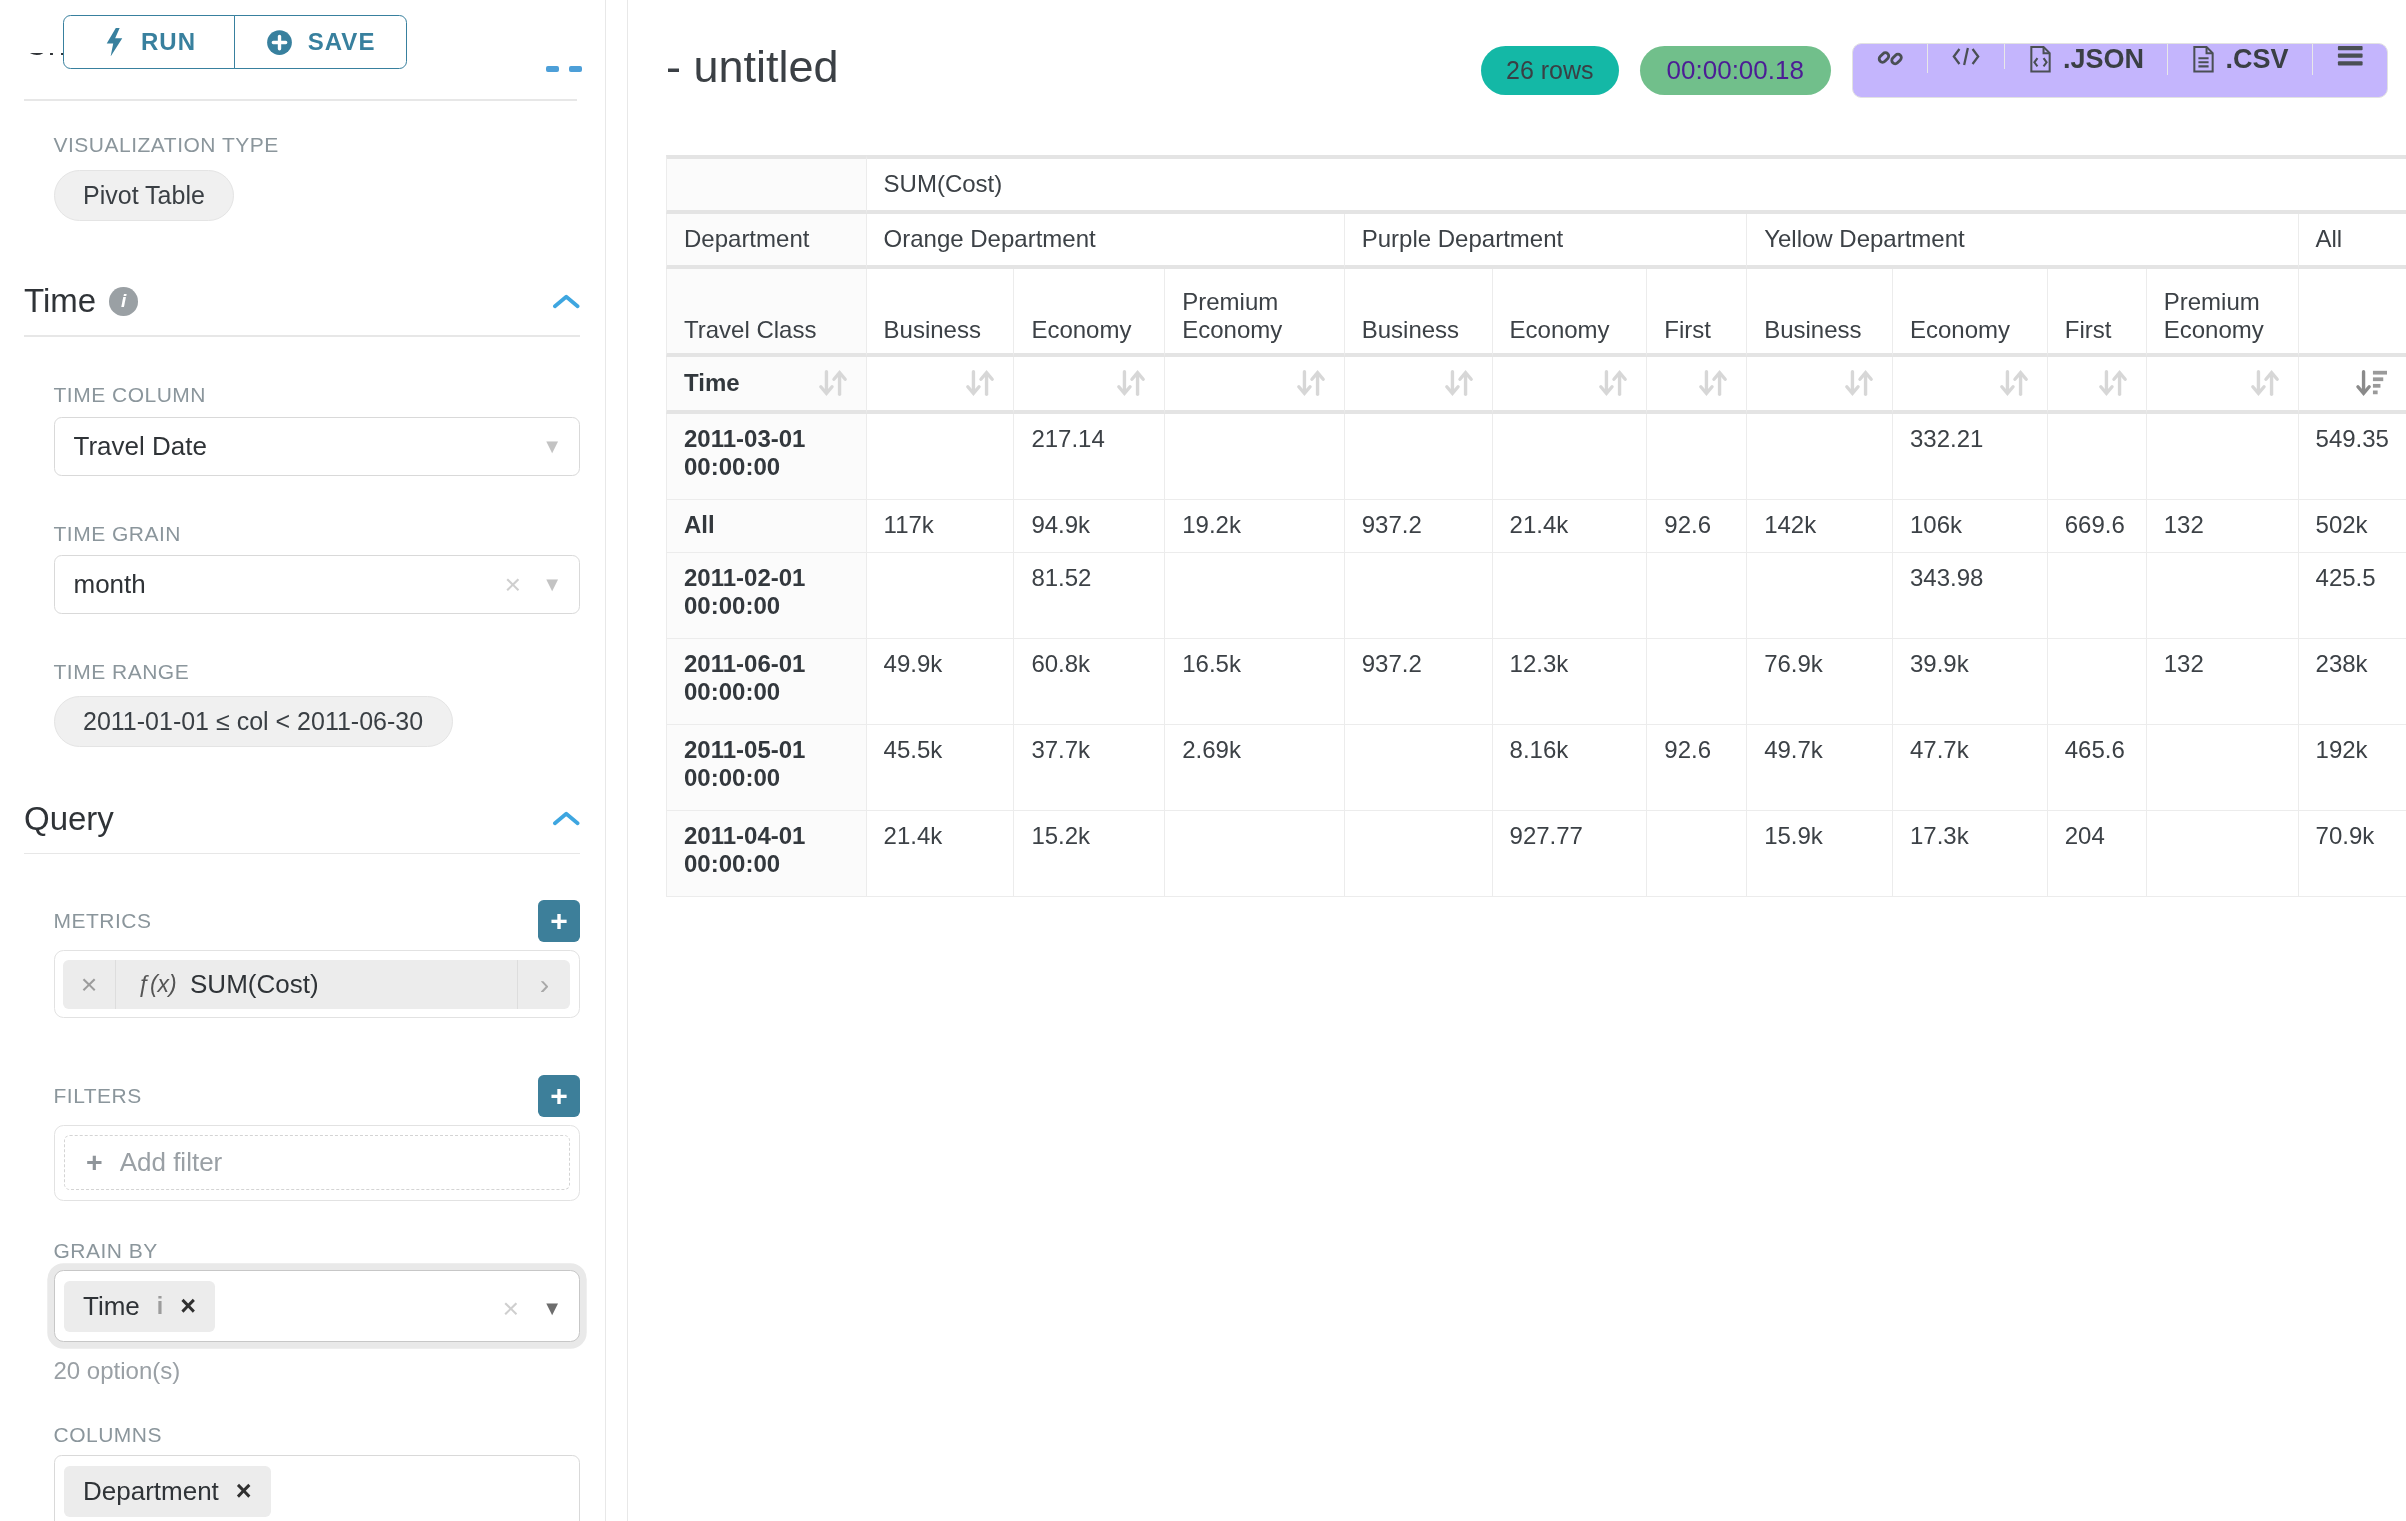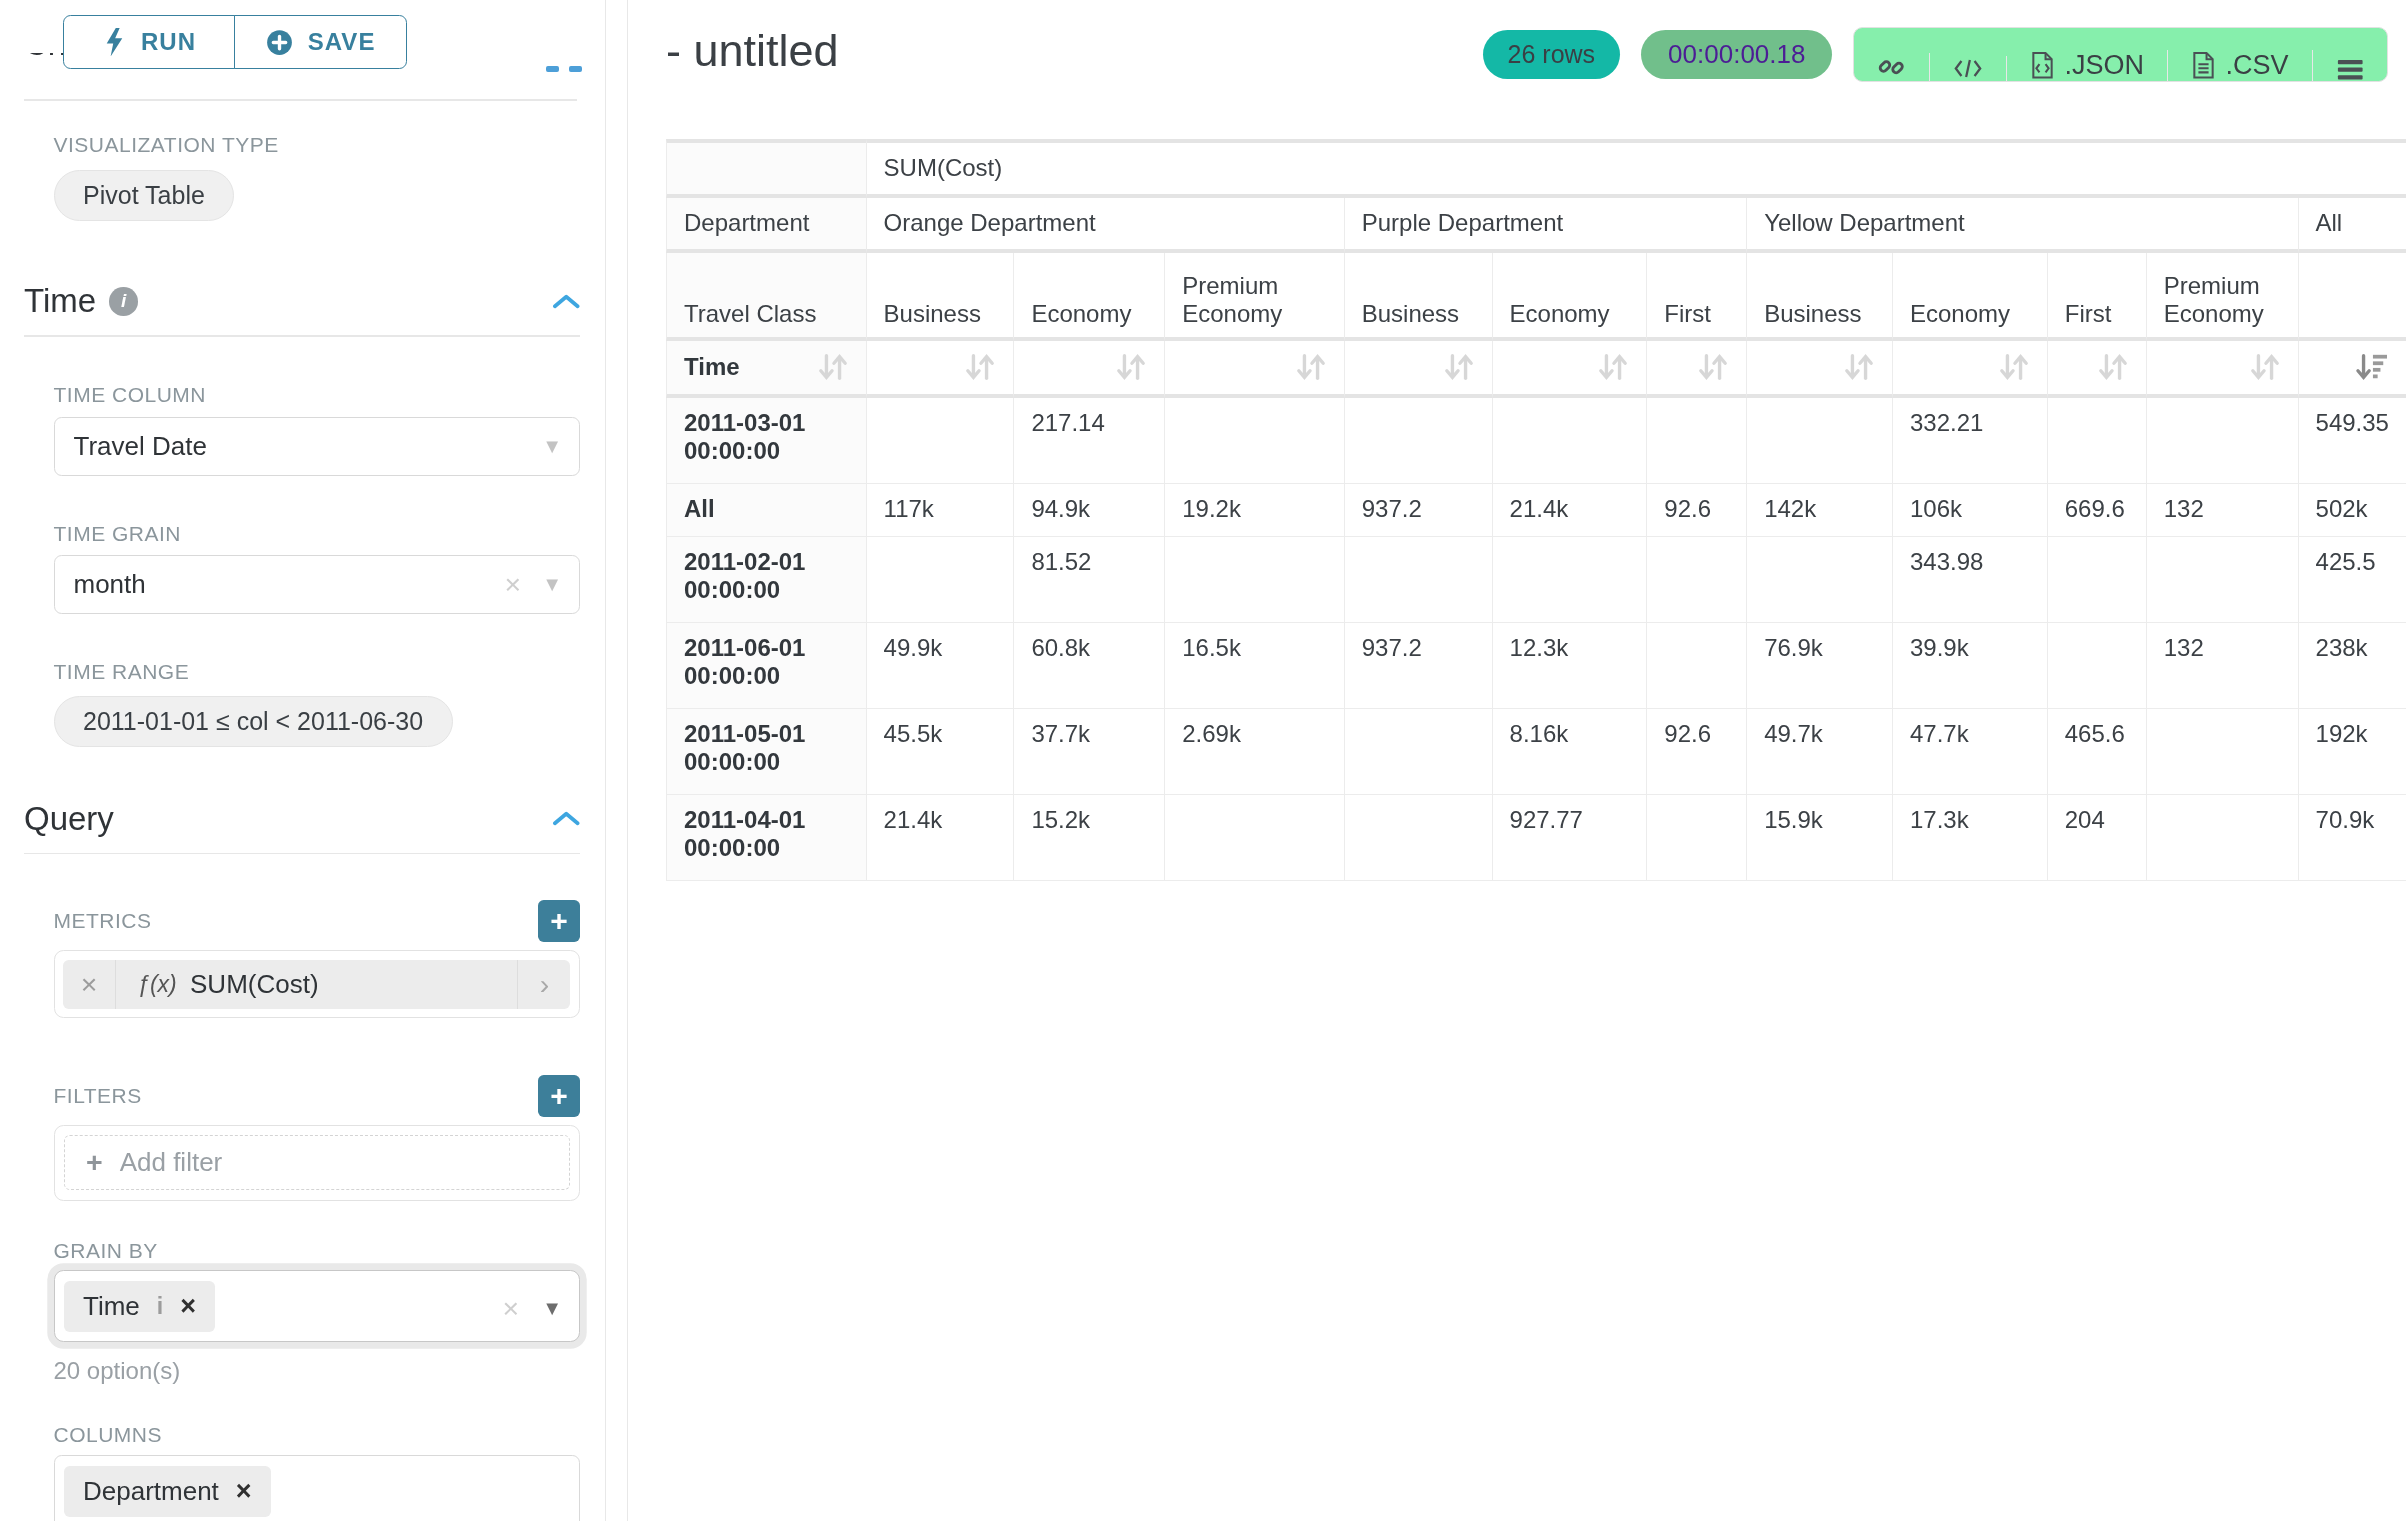--- a/index.html
+++ b/index.html
@@ -67,29 +67,29 @@
   .chip { display:inline-flex; align-items:center; gap:17px; background:#ececec; border-radius:5.7px;
     padding:0 19px; height:51px; font-size:26px; color:#2f3337; }
   .chip .chip-info { color:#9c9c9c; font-weight:700; font-size:23px; cursor:pointer; }
   .chip .chip-x { font-weight:900; font-size:27px; color:#303030; cursor:pointer; }
   .tag-right { position:absolute; right:17px; bottom:19px; display:flex; align-items:center; gap:23px; }
   .options-note { margin-top:15px; font-size:24px; color:#9aa0a5; }
   .mt40 { margin-top:38px; } .mt48 { margin-top:46px; } .mt60 { margin-top:57px; }
   .tall { min-height:108px; align-content:flex-start; }
 
   
-  .main { position:absolute; left:628px; top:0; width:1779px; height:1184px; background:#fff; }
+  .main { position:absolute; left:628px; top:16px; width:1779px; height:1184px; background:#fff; }
   .page-title { position:absolute; left:38px; top:25px; font-size:45px; font-weight:500; color:#3b4045; }
   .toolbar { position:absolute; right:19px; top:27px; display:flex; align-items:center; gap:21px; }
   .badge-gray { display:flex; align-items:center; height:49px; padding:0 25px; border-radius:25px;
     background:#14b8a6; font-size:25px; color:#3a3f44; }
   .badge-green { display:flex; align-items:center; height:49px; padding:4px 27px; border-radius:25px;
     background:#71bf8b; font-size:26px; color:#4c1d95; }
-  .btn-group { display:flex; align-items:flex-end; height:55px; border:1.9px solid #e2e2e2; border-radius:9.5px;
-    background:#86efac; overflow:hidden; }
+  .btn-group { display:flex; align-items:flex-start; height:55px; border:1.9px solid #e2e2e2; border-radius:9.5px;
+    background:#c4b5fd; overflow:hidden;font-weight:bold; }
   .bg-seg { display:flex; align-items:center; justify-content:center; gap:9.5px; padding:0 23px;
     border-right:1.9px solid #e8e8e8; cursor:pointer; font-size:27px; color:#3a3f44; }
   .bg-seg:last-child { border-right:none; }
   .ico { display:inline-flex; }
 
   
   .table-wrap { position:absolute; left:38px; top:139px; }
   table.pivot { border-collapse:separate; border-spacing:0; table-layout:fixed; }
   .pivot th, .pivot td { border-right:1.9px solid #ececec; border-bottom:1.9px solid #ececec;
     text-align:left; vertical-align:top; padding:11.4px 17px; font-size:24px; background:#fff;

